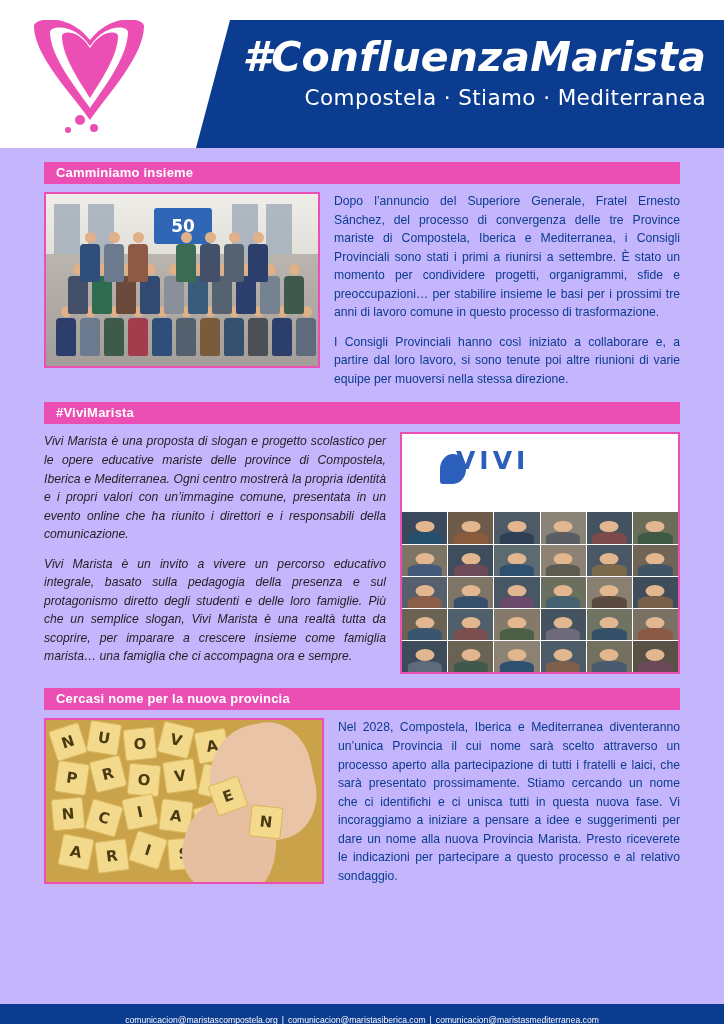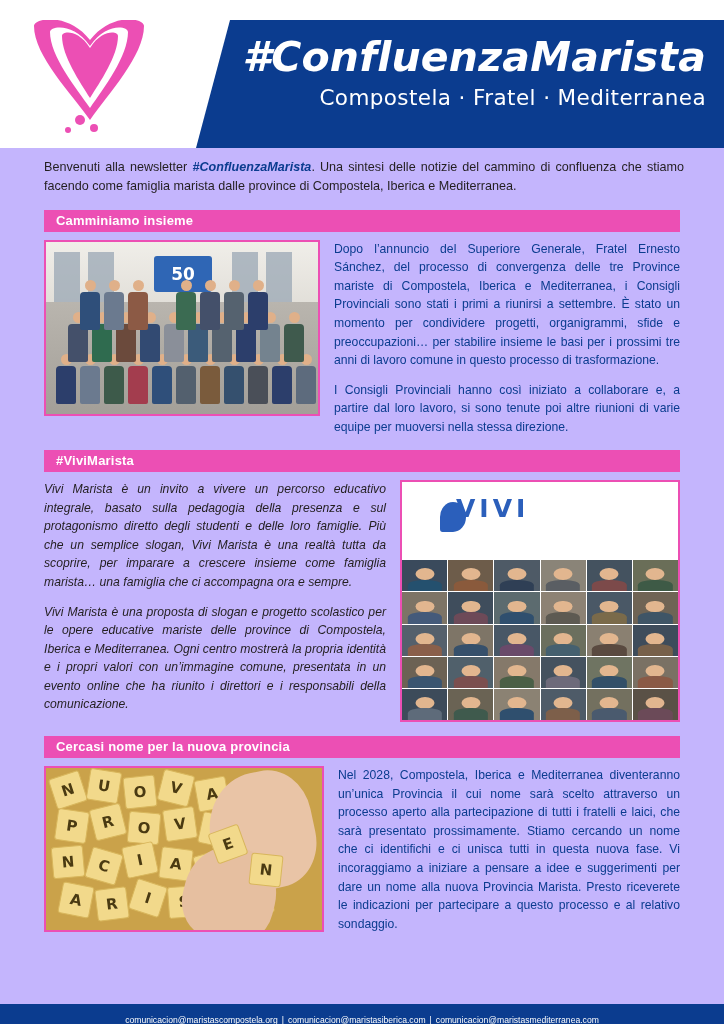--- a/index.html
+++ b/index.html
@@ -255,28 +255,25 @@
           <path d="M34 16 C34 10, 58 6, 74 30 C90 6, 112 10, 112 16 C112 40, 88 72, 74 92 C60 72, 34 40, 34 16 Z" fill="#ffffff"></path>
           <path d="M46 20 C46 15, 62 13, 74 32 C86 13, 102 15, 102 20 C102 40, 84 66, 74 82 C64 66, 46 40, 46 20 Z" fill="#ec4fb4"></path>
           <circle cx="64" cy="104" r="5" fill="#ec4fb4"></circle>
           <circle cx="78" cy="112" r="4" fill="#ec4fb4"></circle>
           <circle cx="52" cy="114" r="3" fill="#ec4fb4"></circle>
         </svg>
       </div>
     </div>
     <div class="header-titles">
       <div class="header-title">#ConfluenzaMarista</div>
-      <div class="header-subtitle">Compostela · Fratel · Mediterranea</div>
+      <div class="header-subtitle">Compostela · Stiamo · Mediterranea</div>
     </div>
   </div>
 
 
-  <div class="intro">
-    <span>Benvenuti alla newsletter </span><span class="accent">#ConfluenzaMarista</span><span>. Una sintesi delle notizie del cammino di confluenza che stiamo facendo come famiglia marista dalle province di Compostela, Iberica e Mediterranea.</span>
-  </div>
 
   <div class="section-bar">Camminiamo insieme</div>
   <div class="row">
     <div class="photo photo-group">
       <div class="gp-sky"></div>
       <div class="gp-building"></div>
       <div class="gp-win" style="left:8px;top:10px;width:26px;height:52px;"></div>
       <div class="gp-win" style="left:42px;top:10px;width:26px;height:52px;"></div>
       <div class="gp-win" style="left:186px;top:10px;width:26px;height:52px;"></div>
       <div class="gp-win" style="left:220px;top:10px;width:26px;height:52px;"></div>
@@ -399,22 +396,22 @@
     </div>
     <div class="col-text">
       <p>Dopo l’annuncio del Superiore Generale, Fratel Ernesto Sánchez, del processo di convergenza delle tre Province mariste di Compostela, Iberica e Mediterranea, i Consigli Provinciali sono stati i primi a riunirsi a settembre. È stato un momento per condividere progetti, organigrammi, sfide e preoccupazioni… per stabilire insieme le basi per i prossimi tre anni di lavoro comune in questo processo di trasformazione.</p>
       <p>I Consigli Provinciali hanno così iniziato a collaborare e, a partire dal loro lavoro, si sono tenute poi altre riunioni di varie equipe per muoversi nella stessa direzione.</p>
     </div>
   </div>
 
   <div class="section-bar">#ViviMarista</div>
   <div class="row">
     <div class="col-text dark">
+      <p><em>Vivi Marista è una proposta di slogan e progetto scolastico per le opere educative mariste delle province di Compostela, Iberica e Mediterranea. Ogni centro mostrerà la propria identità e i propri valori con un’immagine comune, presentata in un evento online che ha riunito i direttori e i responsabili della comunicazione.</em></p>
       <p><em>Vivi Marista è un invito a vivere un percorso educativo integrale, basato sulla pedagogia della presenza e sul protagonismo diretto degli studenti e delle loro famiglie. Più che un semplice slogan, Vivi Marista è una realtà tutta da scoprire, per imparare a crescere insieme come famiglia marista… una famiglia che ci accompagna ora e sempre.</em></p>
-      <p><em>Vivi Marista è una proposta di slogan e progetto scolastico per le opere educative mariste delle province di Compostela, Iberica e Mediterranea. Ogni centro mostrerà la propria identità e i propri valori con un’immagine comune, presentata in un evento online che ha riunito i direttori e i responsabili della comunicazione.</em></p>
     </div>
     <div class="photo photo-vivi">
       <div class="vivi-logo-zone">
         <div class="vivi-dot"></div>
         <div class="vivi-word">VIVI</div>
       </div>
       <div class="vivi-grid">
         <div class="vivi-cell" style="background:#3a4a5c">
             <div class="vc-head"></div>
             <div class="vc-body" style="background:#24506e"></div>

